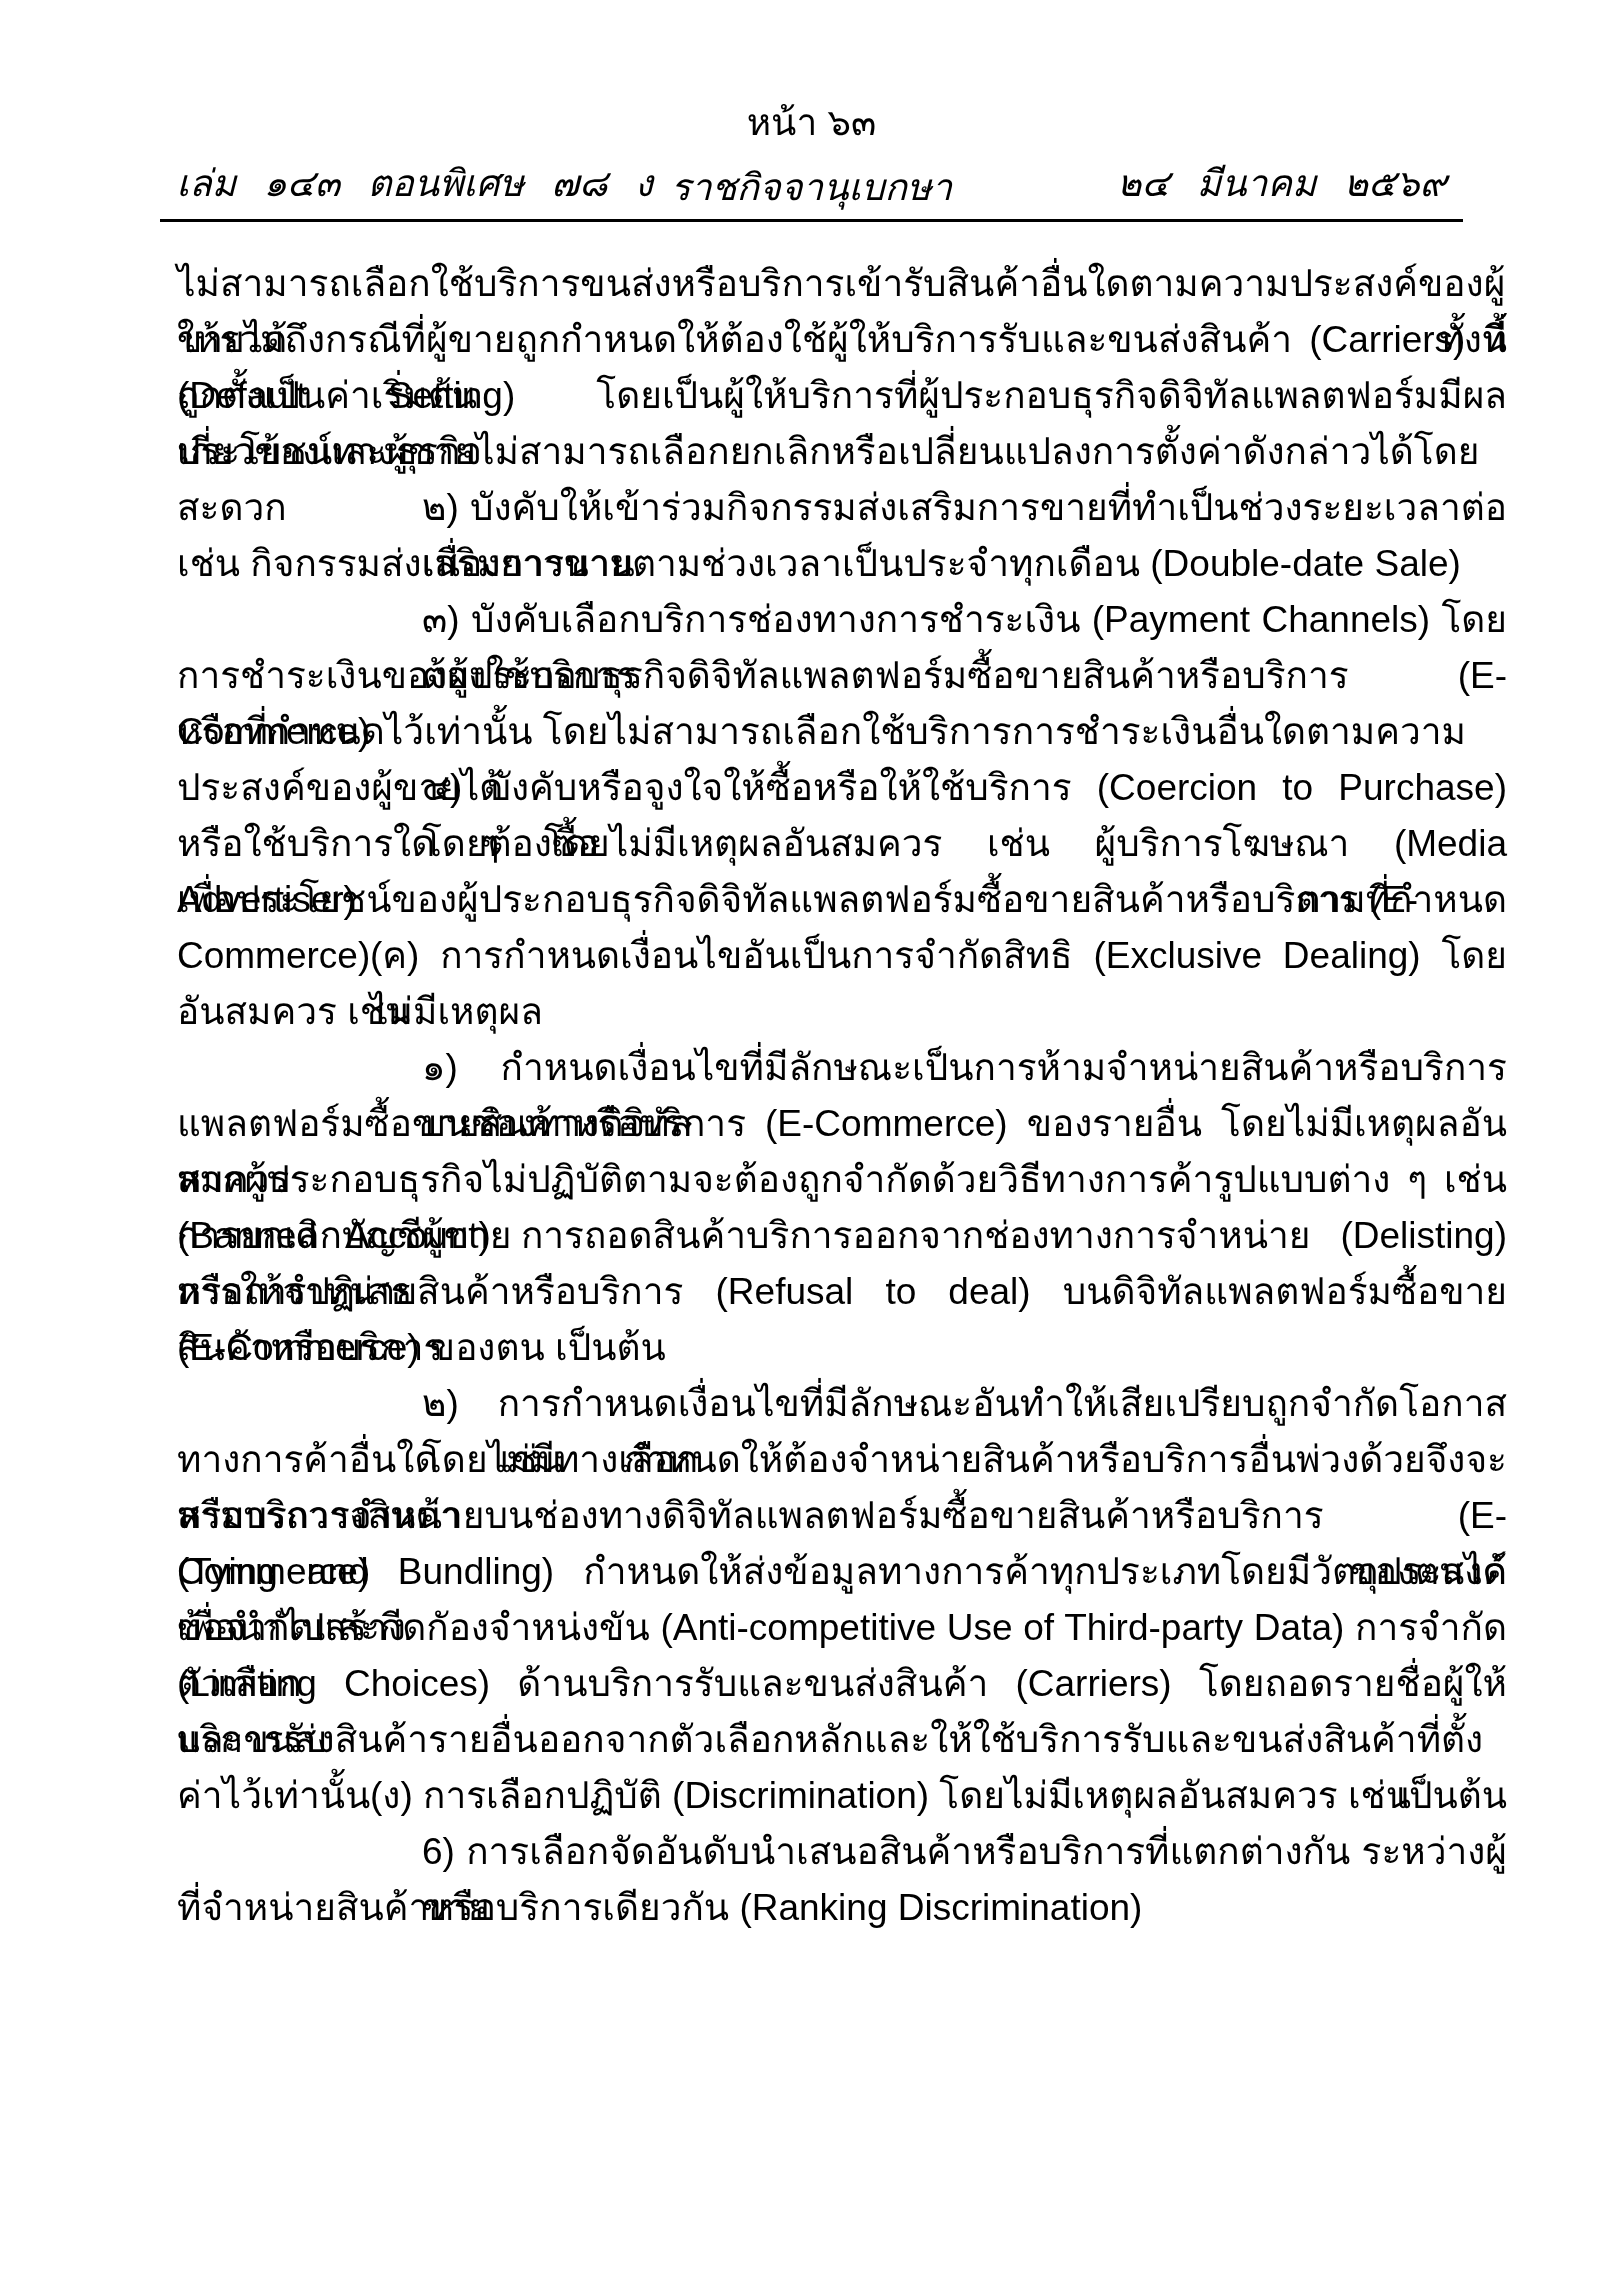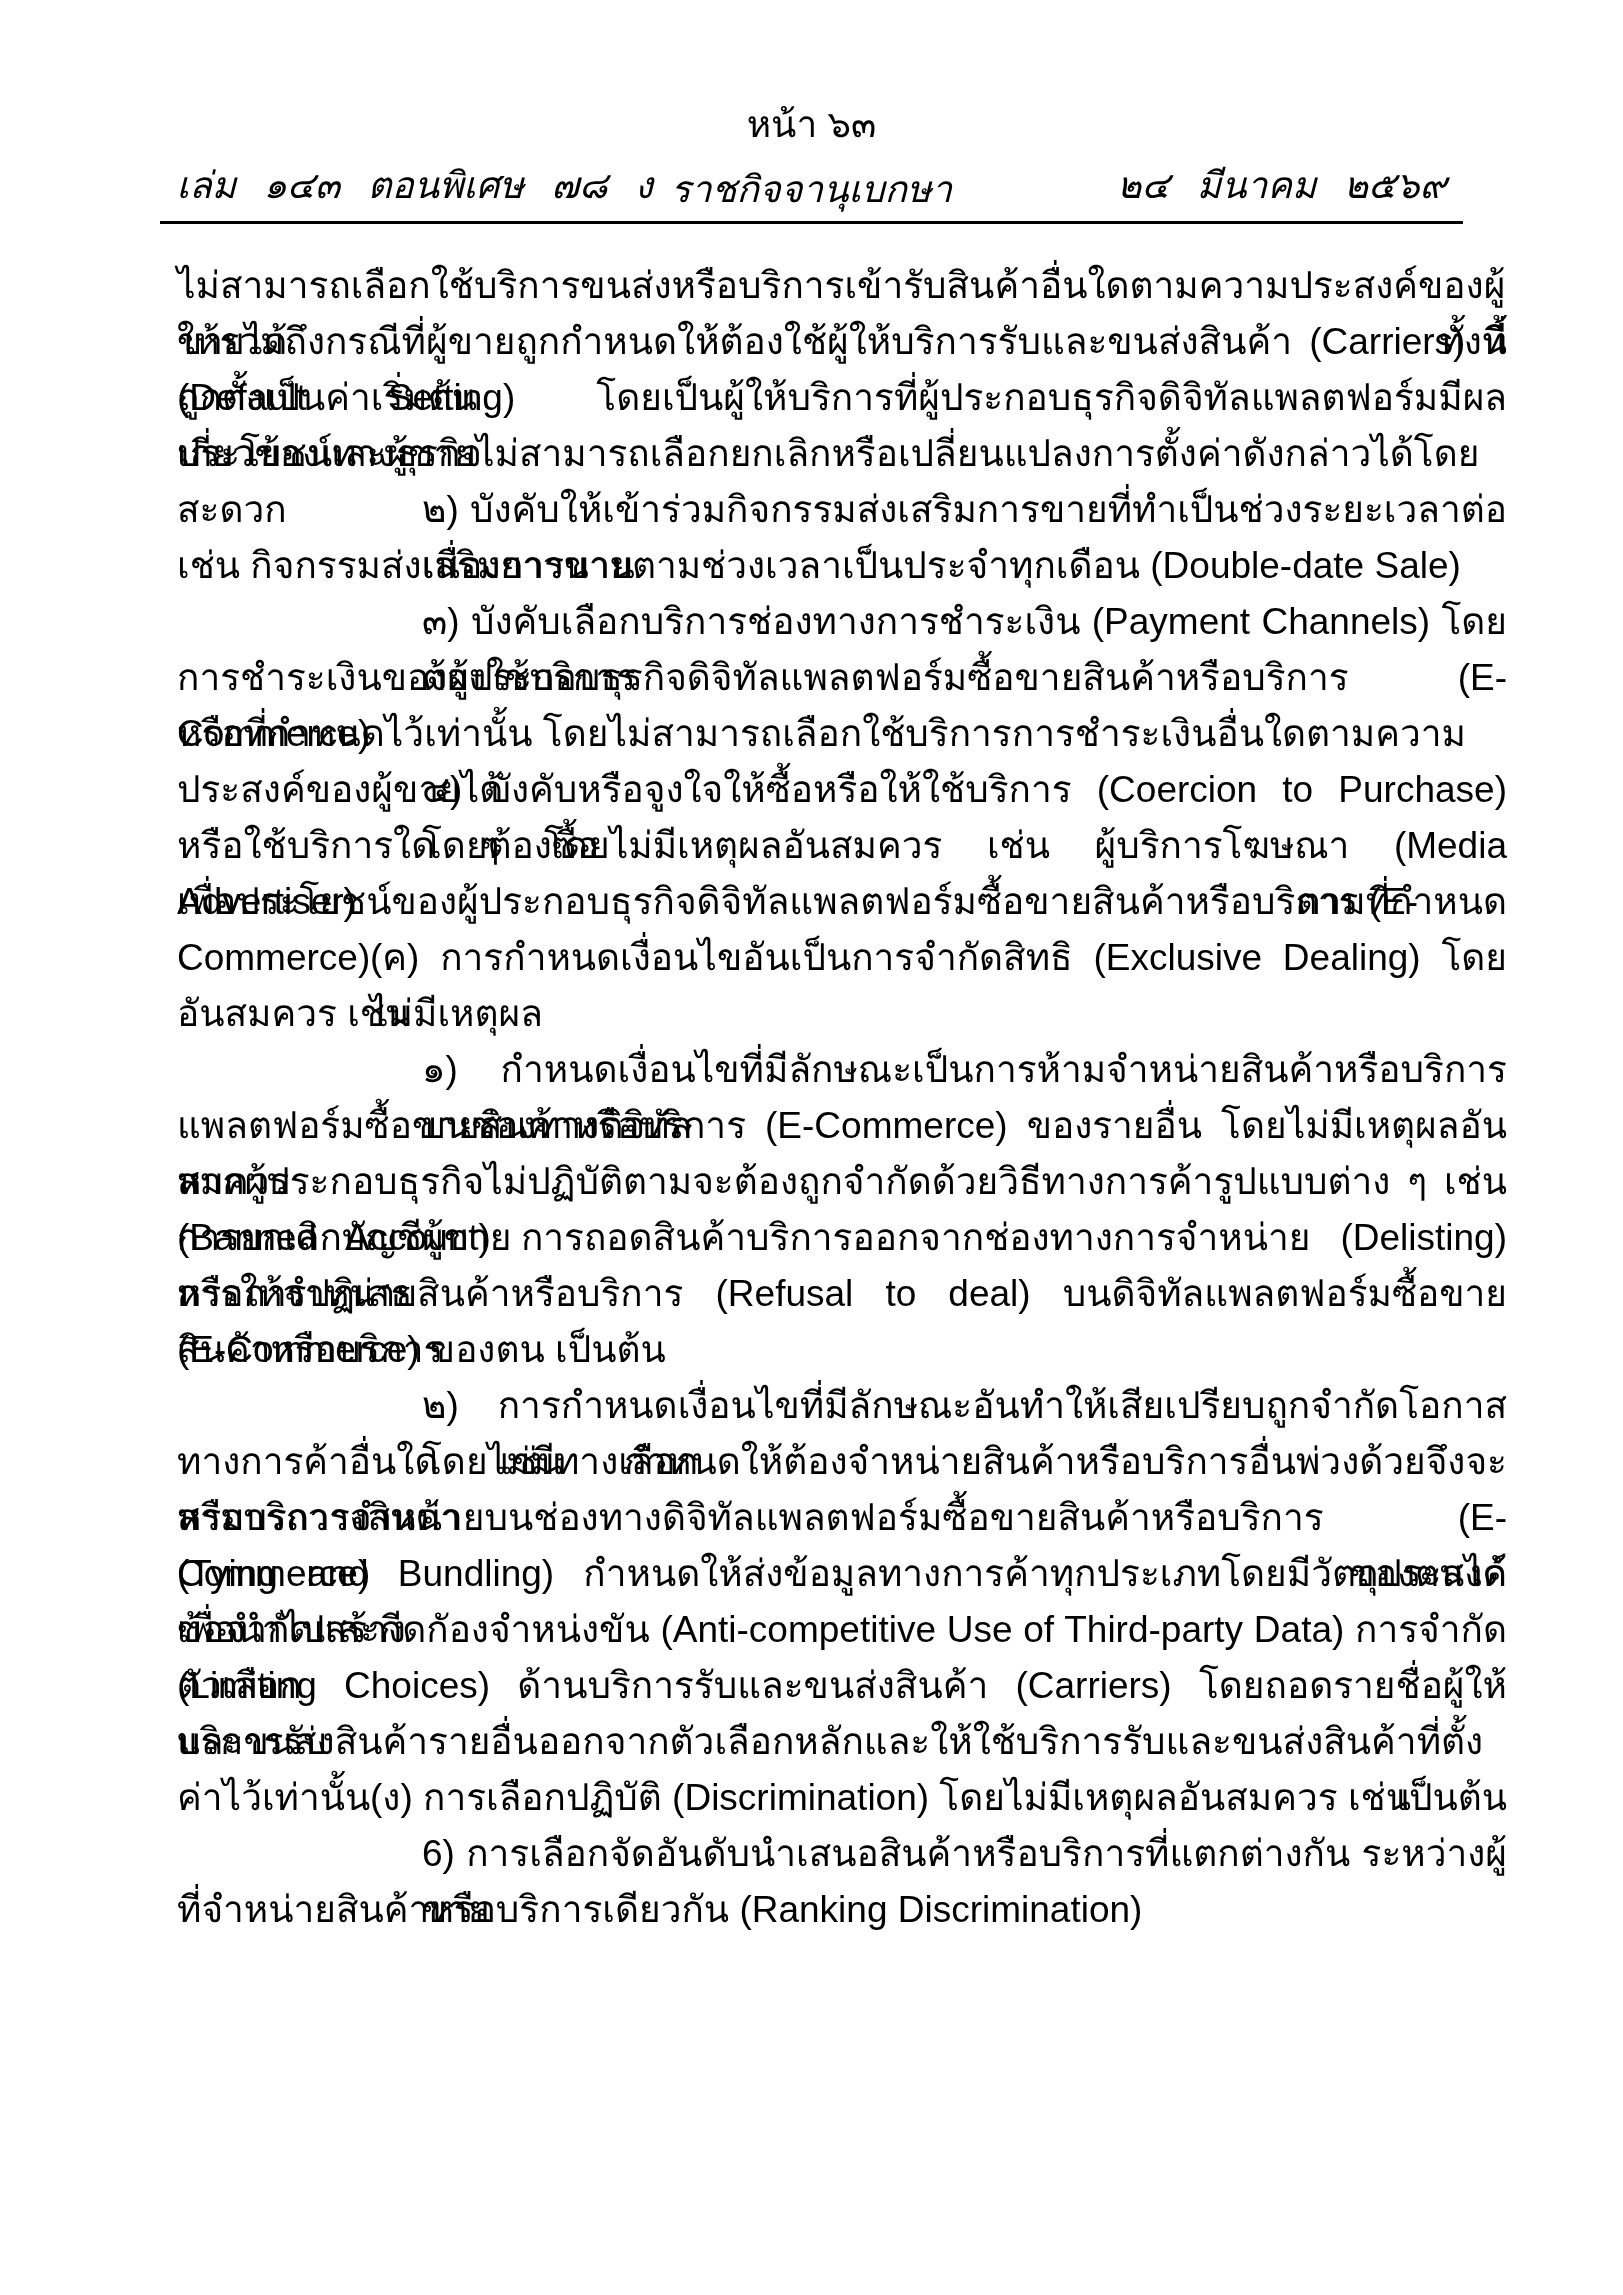--- a/index.html
+++ b/index.html
@@ -11,22 +11,21 @@
     position: relative;
     width: 1623px;
     height: 2295px;
     margin: 0 auto;
     background: #ffffff;
     color: #000000;
     font-family: "Liberation Sans", "DejaVu Sans", sans-serif;
     overflow: hidden;
   }
   .header {
-    padding-top: 72px;
-    margin-top: 30px;
+    padding-top: 100px;
   }
   .page-label {
     text-align: center;
     font-size: 37px;
     line-height: 46px;
   }
   .masthead-row {
     position: relative;
     margin: 11.8px 160px 0 160px;
     height: 52px;

